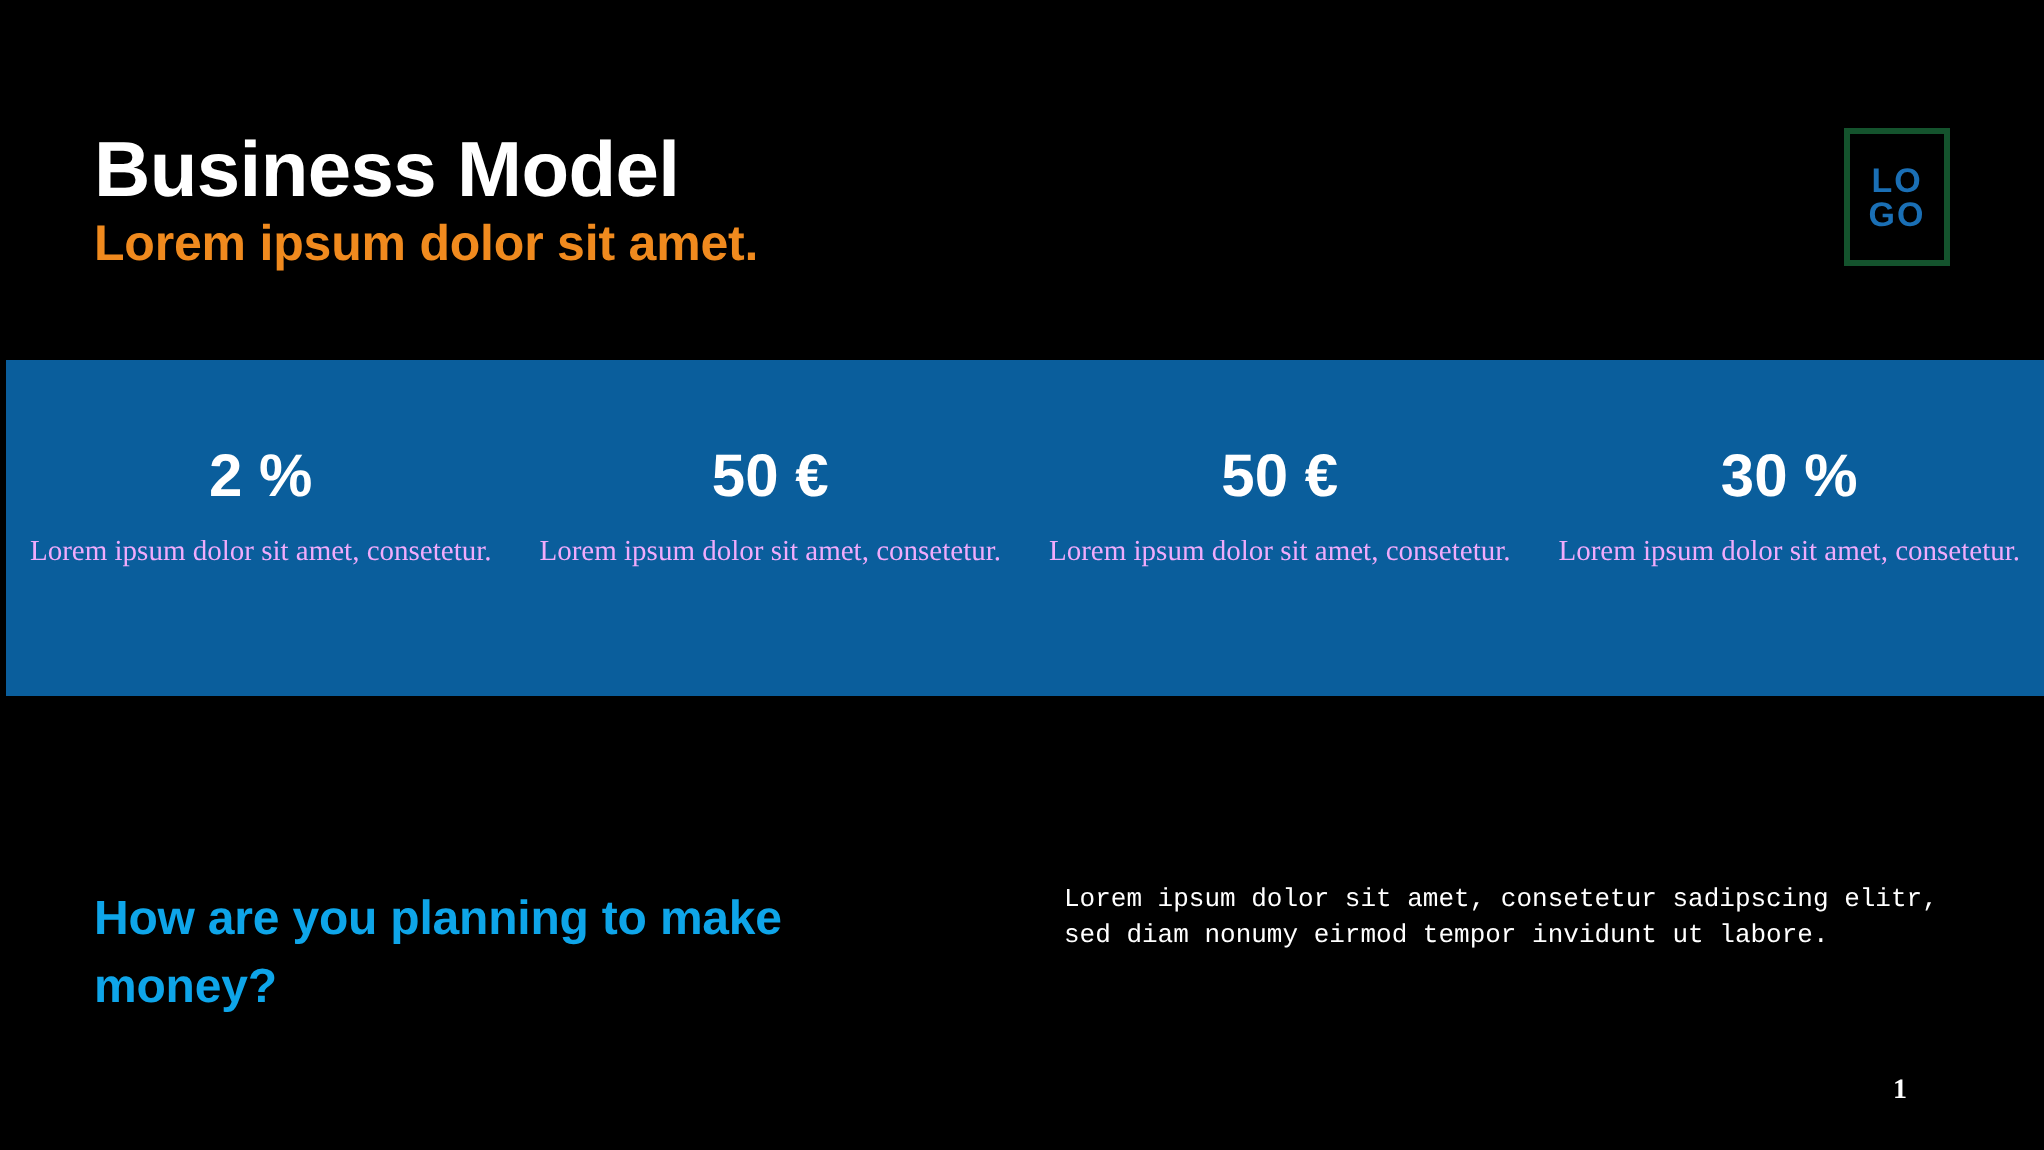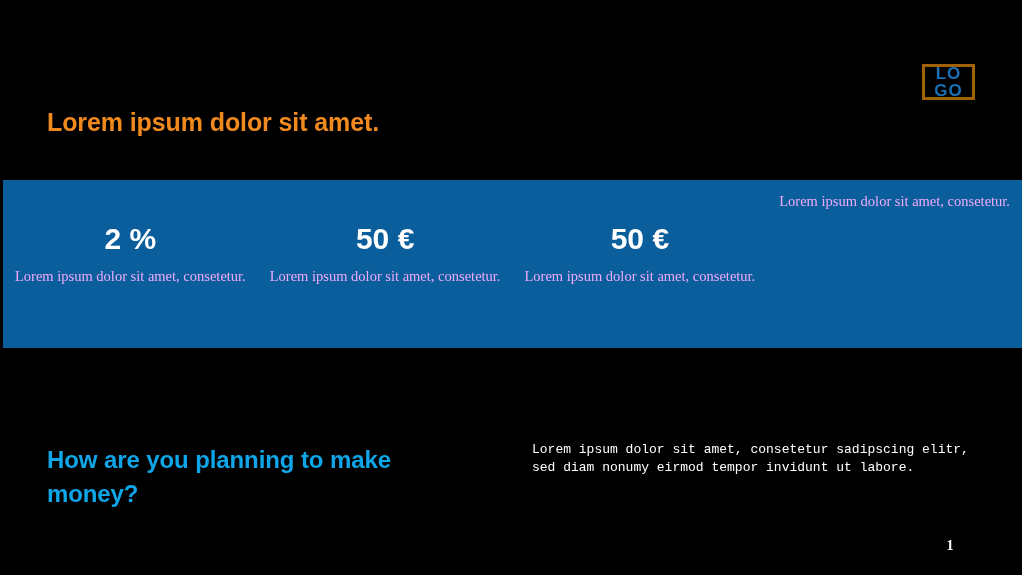--- a/index.html
+++ b/index.html
@@ -46,23 +46,23 @@
     color: #f08a1e;
     white-space: nowrap;
   }
 
   
   .logo-box {
     position: absolute;
     left: 922px;
     top: 64px;
     width: 53px;
-    height: 36px;
+    height: 69px;
     box-sizing: border-box;
-    border: 3px solid #a16207;
+    border: 3px solid #14532d;
     display: flex;
     flex-direction: column;
     align-items: center;
     justify-content: center;
   }
   .logo-line {
     font-family: "Liberation Sans", sans-serif;
     font-size: 17px;
     font-weight: bold;
     line-height: 17px;
@@ -144,20 +144,21 @@
     font-size: 14px;
     font-weight: bold;
     color: #ffffff;
   }
 </style>
 </head>
 <body>
 
 <div id="slide">
 
+  <h1 class="slide-title">Business Model</h1>
 
   <h2 class="slide-subtitle">Lorem ipsum dolor sit amet.</h2>
 
   <div class="logo-box">
     <span class="logo-line">LO</span>
     <span class="logo-line">GO</span>
   </div>
 
   <div class="stats-band">
 
@@ -170,20 +171,21 @@
       <div class="stat-value">50 €</div>
       <div class="stat-desc">Lorem ipsum dolor sit amet, consetetur.</div>
     </div>
 
     <div class="stat-col">
       <div class="stat-value">50 €</div>
       <div class="stat-desc">Lorem ipsum dolor sit amet, consetetur.</div>
     </div>
 
     <div class="stat-col">
+      <div class="stat-value">30 %</div>
       <div class="stat-desc">Lorem ipsum dolor sit amet, consetetur.</div>
     </div>
 
   </div>
 
   <h3 class="question-heading">How are you planning to make money?</h3>
 
   <p class="body-paragraph">Lorem ipsum dolor sit amet, consetetur sadipscing elitr, sed diam nonumy eirmod tempor invidunt ut labore.</p>
 
   <div class="page-number">1</div>

